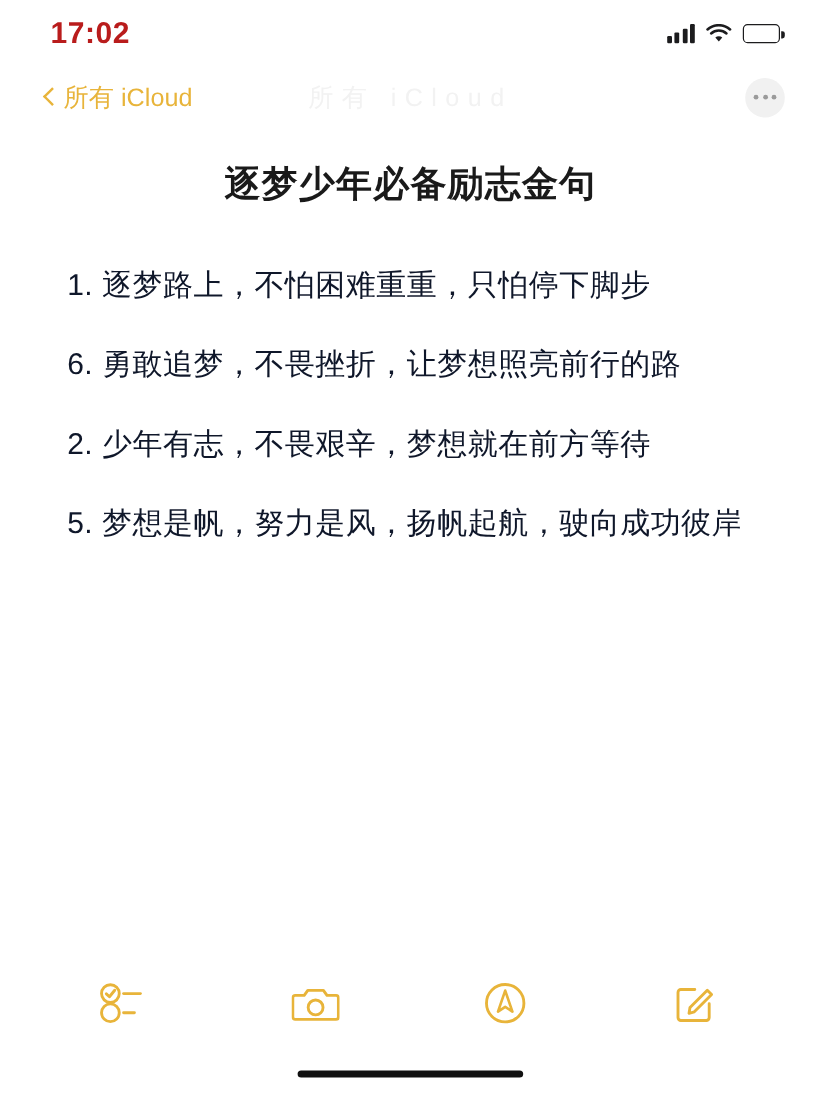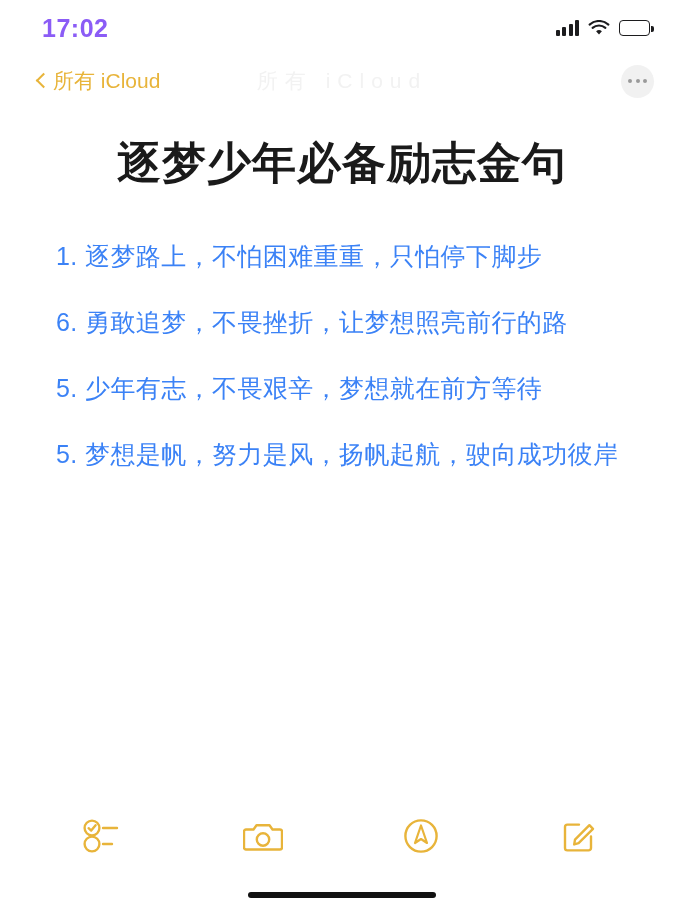--- a/index.html
+++ b/index.html
@@ -24,21 +24,21 @@
     height: 56px;
     flex: 0 0 56px;
     display: flex;
     align-items: center;
     justify-content: space-between;
     padding: 0 34px 0 42px;
   }
   .status-time {
     font-size: 25px;
     font-weight: bold;
-    color: #8b5cf6;
+    color: #b91c1c;
     letter-spacing: 0.5px;
   }
   .status-right {
     display: flex;
     align-items: center;
     gap: 9px;
   }
   
   .signal {
     display: flex;
@@ -151,38 +151,38 @@
     display: block;
   }
 
   
   .note {
     flex: 1 1 auto;
     padding: 28px 48px 0 48px;
     overflow: hidden;
   }
   .note-title {
-    font-size: 44px;
+    font-size: 30px;
     font-weight: bold;
     color: #1a1a1a;
     text-align: center;
     letter-spacing: 1px;
     line-height: 1.3;
     margin-bottom: 46px;
   }
   .note-list {
     display: flex;
     flex-direction: column;
     gap: 28px;
     padding-left: 8px;
   }
   .note-line {
     font-size: 25px;
     line-height: 1.52;
-    color: #3b82f6;
+    color: #0f172a;
     letter-spacing: 0.4px;
   }
 
   
   .toolbar {
     flex: 0 0 84px;
     height: 84px;
     display: flex;
     align-items: center;
     justify-content: space-around;
@@ -252,21 +252,21 @@
       <i></i>
       <i></i>
     </div>
   </div>
 
   <div class="note">
     <div class="note-title">逐梦少年必备励志金句</div>
     <div class="note-list">
       <div class="note-line">1. 逐梦路上，不怕困难重重，只怕停下脚步</div>
       <div class="note-line">6. 勇敢追梦，不畏挫折，让梦想照亮前行的路</div>
-      <div class="note-line"> 5. 少年有志，不畏艰辛，梦想就在前方等待</div>
+      <div class="note-line"> 2. 少年有志，不畏艰辛，梦想就在前方等待</div>
       <div class="note-line">5. 梦想是帆，努力是风，扬帆起航，驶向成功彼岸</div>
     </div>
   </div>
 
   <div class="toolbar">
 
     <div class="tool">
       <svg width="44" height="34" viewBox="0 0 44 34">
         <circle cx="9" cy="9" r="7.4" fill="none" stroke="#e8b43a" stroke-width="2.4"></circle>
         <path d="M5.6 9.2 L8.2 11.6 L12.6 6.2" fill="none" stroke="#e8b43a" stroke-width="2.4" stroke-linecap="round" stroke-linejoin="round"></path>

